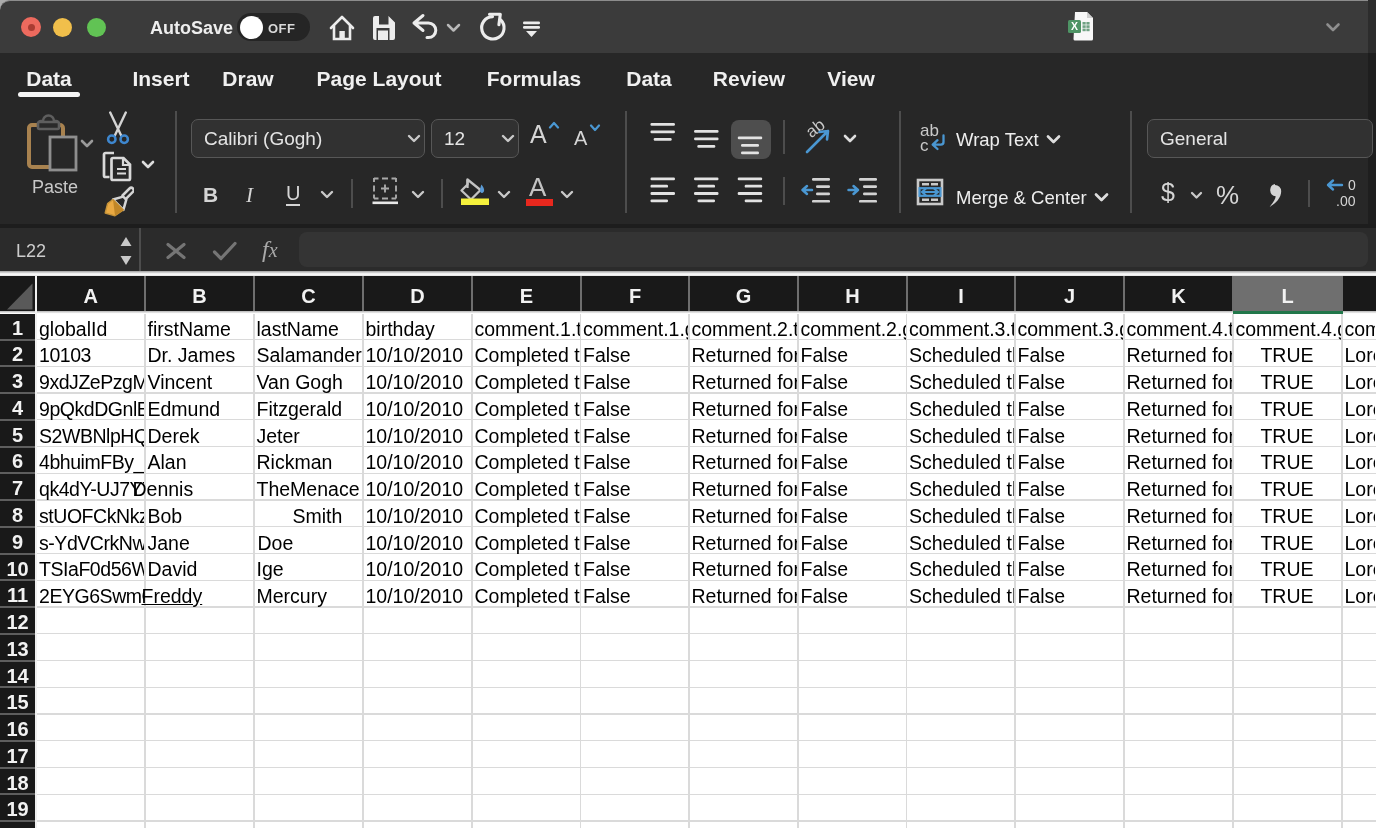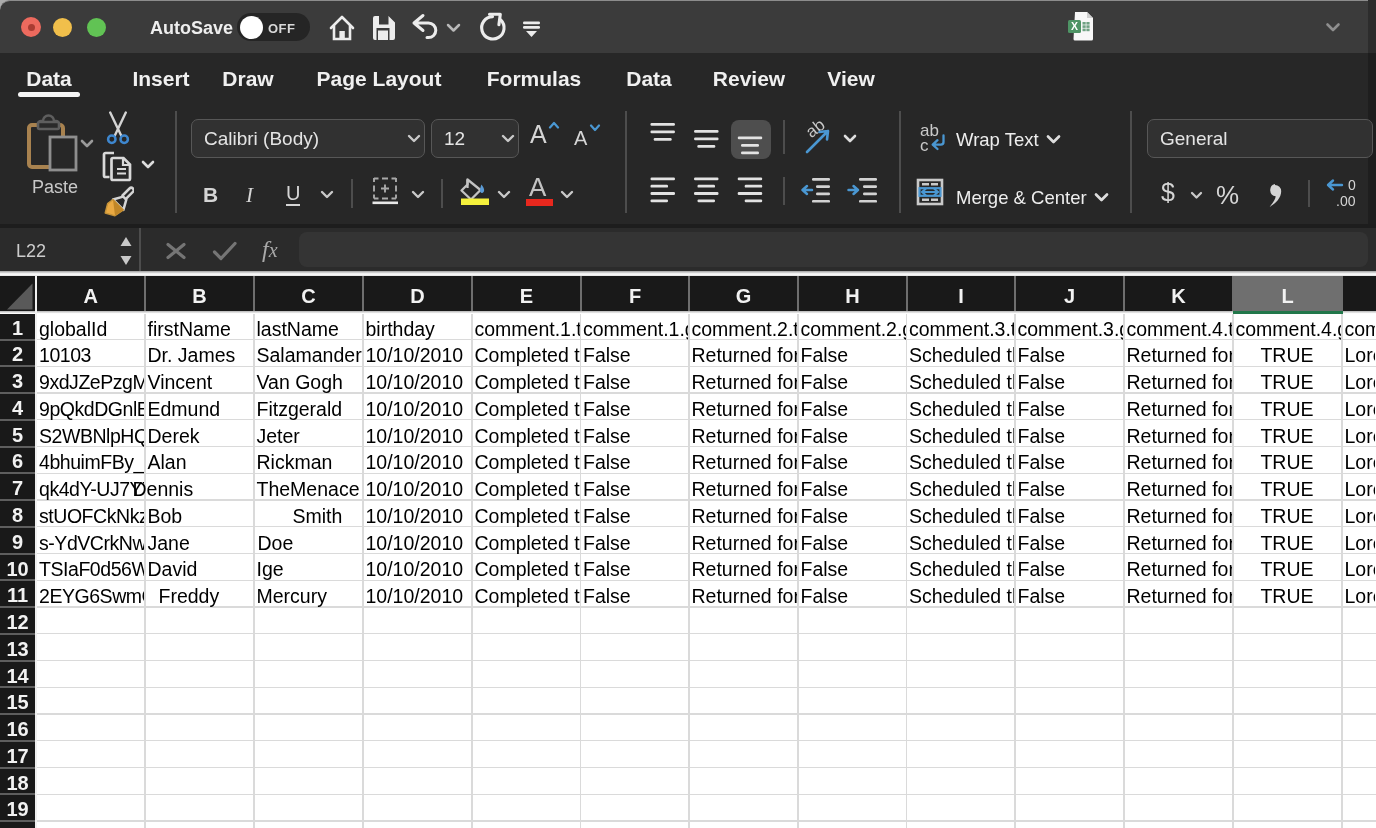--- a/index.html
+++ b/index.html
@@ -161,21 +161,21 @@
 
     <svg class="abs" style="left:100px; top:185px;" width="34" height="32" viewBox="0 0 34 32">
       <path d="M22.5 10.5 L29.5 3.5 a2.4 2.4 0 0 1 3.4 3.4 L25.9 13.9" fill="none" stroke="#d4d4d4" stroke-width="2.5" stroke-linecap="round"></path>
       <path d="M13 14.5 L23.2 11.6 L26.3 14.7 L23.4 24.9 z" fill="none" stroke="#d4d4d4" stroke-width="2.5" stroke-linejoin="round"></path>
       <path d="M13 14.5 L23.4 24.9 L15 30.8 L5.2 28 L7.6 18.6 z" fill="#e9a942" stroke="#c59339" stroke-width="1.4" stroke-linejoin="round"></path>
       <path d="M13 14.5 L23.4 24.9 L15 30.8 z" fill="#c08627"></path>
     </svg>
     <div class="vsep" style="left:175px; top:111px; height:102px;"></div>
 
     <div class="combo" style="left:191px; top:119px; width:234px; height:39px;"></div>
-    <div class="combotext" style="left:204px; top:128px;">Calibri (Body)</div>
+    <div class="combotext" style="left:204px; top:128px;">Calibri (Gogh)</div>
     <svg class="abs chev" style="left:407px; top:134px;" width="14" height="10" viewBox="0 0 14 10">
         <path d="M2 2 l5 5 l5-5" fill="none" stroke="#c9c9c9" stroke-width="2.4" stroke-linecap="round" stroke-linejoin="round"></path>
       </svg>
     <div class="combo" style="left:431px; top:119px; width:88px; height:39px;"></div>
     <div class="combotext" style="left:444px; top:128px;">12</div>
     <svg class="abs chev" style="left:501px; top:134px;" width="14" height="10" viewBox="0 0 14 10">
         <path d="M2 2 l5 5 l5-5" fill="none" stroke="#c9c9c9" stroke-width="2.4" stroke-linecap="round" stroke-linejoin="round"></path>
       </svg>
     <div class="abs" style="left:530px; top:120px; color:#d5d5d5; font-size:25px;">A</div>
     <svg class="abs" style="left:548px; top:121px;" width="12" height="8" viewBox="0 0 12 8">
@@ -575,21 +575,21 @@
       <div class="cell" style="left:472px; top:554.25px; width:107.5px;">Completed the</div>
       <div class="cell" style="left:580.5px; top:554.25px; width:107.5px;">False</div>
       <div class="cell" style="left:689px; top:554.25px; width:108px;">Returned for</div>
       <div class="cell" style="left:798px; top:554.25px; width:107.5px;">False</div>
       <div class="cell" style="left:906.5px; top:554.25px; width:107.5px;">Scheduled the</div>
       <div class="cell" style="left:1015px; top:554.25px; width:108px;">False</div>
       <div class="cell" style="left:1124px; top:554.25px; width:108px;">Returned for</div>
       <div class="cell ctr" style="left:1233px; top:554.25px; width:108px;">TRUE</div>
       <div class="cell" style="left:1342px; top:554.25px; width:33px;">Lorem ipsum</div>
       <div class="cell" style="left:36.5px; top:581px; width:107.5px; letter-spacing:-0.45px;">2EYG6SwmCy</div>
-      <div class="cell" style="left:156px; top:581px; width:119px;">Freddy</div>
+      <div class="cell" style="left:139px; top:581px; width:119px;text-decoration:underline;">Freddy</div>
       <div class="cell" style="left:254px; top:581px; width:108px;">Mercury</div>
       <div class="cell" style="left:363px; top:581px; width:108px;">10/10/2010</div>
       <div class="cell" style="left:472px; top:581px; width:107.5px;">Completed the</div>
       <div class="cell" style="left:580.5px; top:581px; width:107.5px;">False</div>
       <div class="cell" style="left:689px; top:581px; width:108px;">Returned for</div>
       <div class="cell" style="left:798px; top:581px; width:107.5px;">False</div>
       <div class="cell" style="left:906.5px; top:581px; width:107.5px;">Scheduled the</div>
       <div class="cell" style="left:1015px; top:581px; width:108px;">False</div>
       <div class="cell" style="left:1124px; top:581px; width:108px;">Returned for</div>
       <div class="cell ctr" style="left:1233px; top:581px; width:108px;">TRUE</div>

